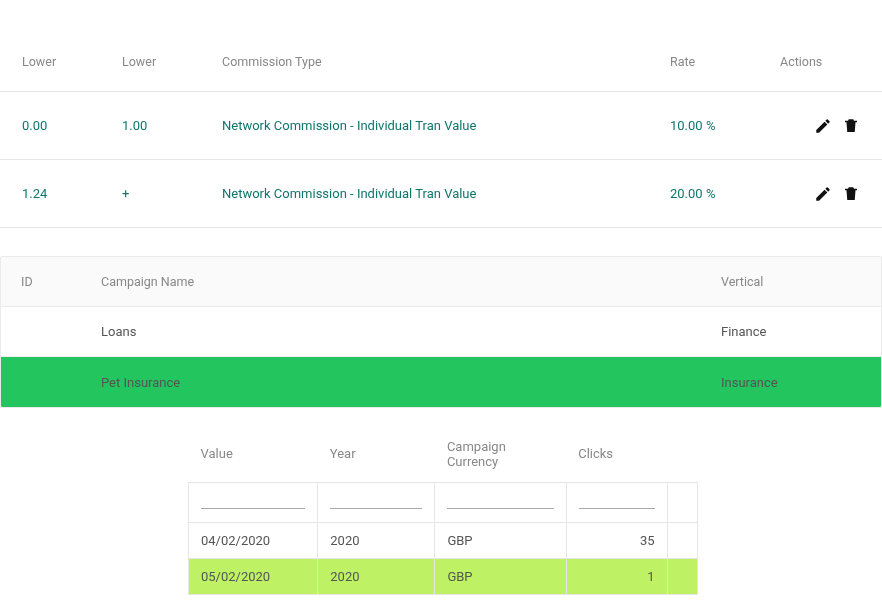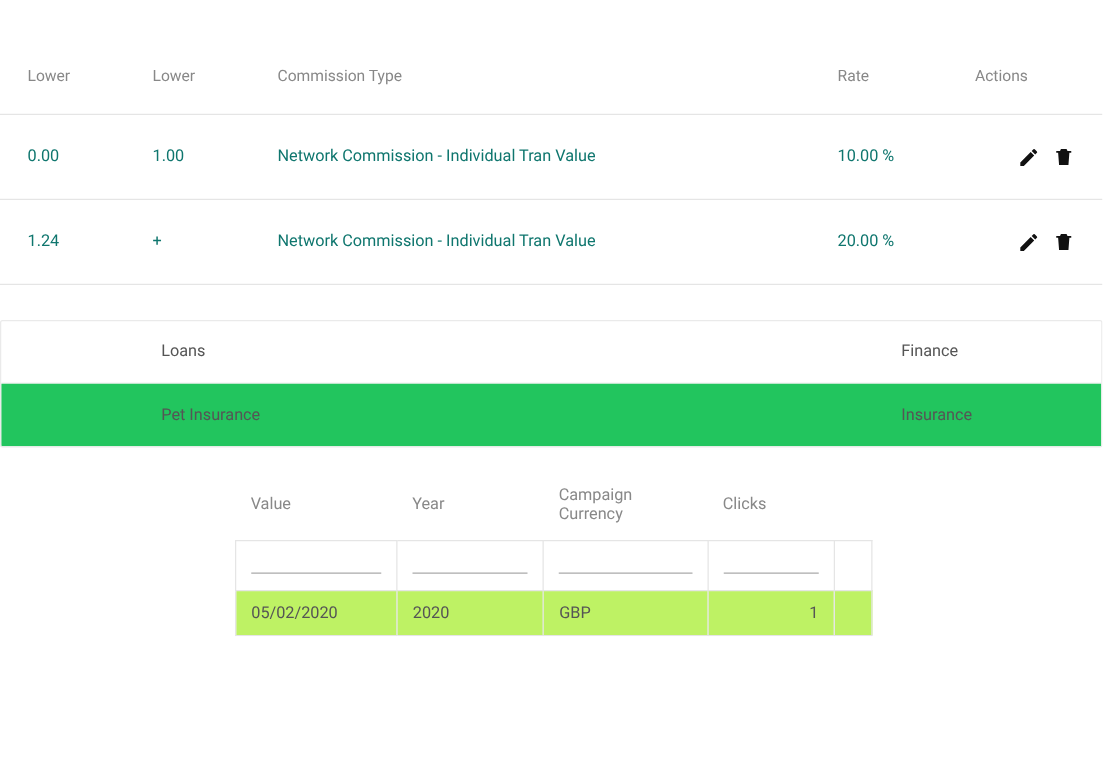--- a/index.html
+++ b/index.html
@@ -72,21 +72,20 @@
     color: #888;
     font-size: 12.5px;
     background: #fafafa;
     border-bottom: 1px solid #eaeaea;
   }
   .campaign-row {
     height: 50px;
     color: #555;
     font-size: 13px;
     border-bottom: 1px solid #f0f0f0;
-    gap: 28px;
   }
   .campaign-row.highlight {
     background: #22c55e;
     border-bottom: none;
   }
   .c-col-id   { width: 80px; }
   .c-col-name { flex: 1; }
   .c-col-vert { width: 140px; }
 
   
@@ -177,20 +176,25 @@
             <path d="M6 7h12l-1 13H7L6 7zm3-4h6l1 2h4v2H4V5h4l1-2z"></path>
           </svg>
       </span>
     </div>
   </div>
 </div>
 
 <div class="spacer1"></div>
 
 <div class="campaign-table">
+  <div class="campaign-header">
+    <div class="c-col-id">ID</div>
+    <div class="c-col-name">Campaign Name</div>
+    <div class="c-col-vert">Vertical</div>
+  </div>
   <div class="campaign-row">
     <div class="c-col-id"></div>
     <div class="c-col-name">Loans</div>
     <div class="c-col-vert">Finance</div>
   </div>
   <div class="campaign-row highlight">
     <div class="c-col-id"></div>
     <div class="c-col-name">Pet Insurance</div>
     <div class="c-col-vert">Insurance</div>
   </div>
@@ -218,20 +222,27 @@
             <span class="filter-line"></span>
           </td>
         <td>
             <span class="filter-line"></span>
           </td>
         <td>
             <span class="filter-line"></span>
           </td>
         <td></td>
       </tr>
+      <tr>
+        <td>04/02/2020</td>
+        <td>2020</td>
+        <td>GBP</td>
+        <td class="num">35</td>
+        <td></td>
+      </tr>
       <tr class="alt">
         <td>05/02/2020</td>
         <td>2020</td>
         <td>GBP</td>
         <td class="num">1</td>
         <td></td>
       </tr>
     </tbody>
   </table>
 </div>

